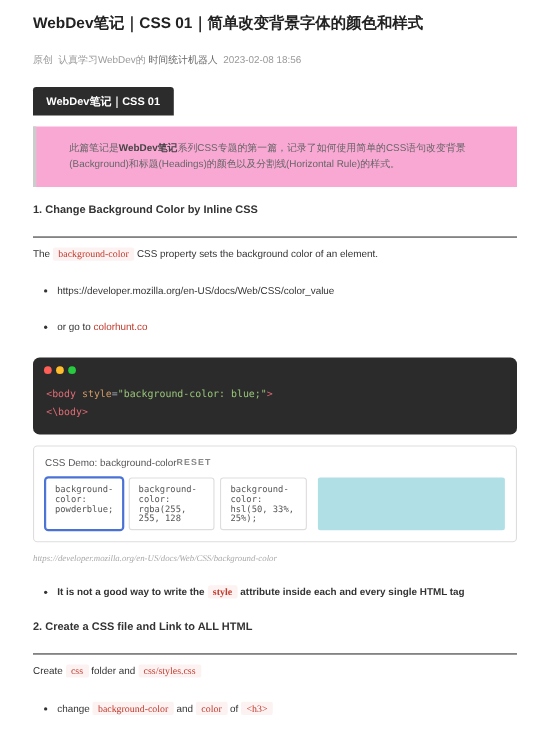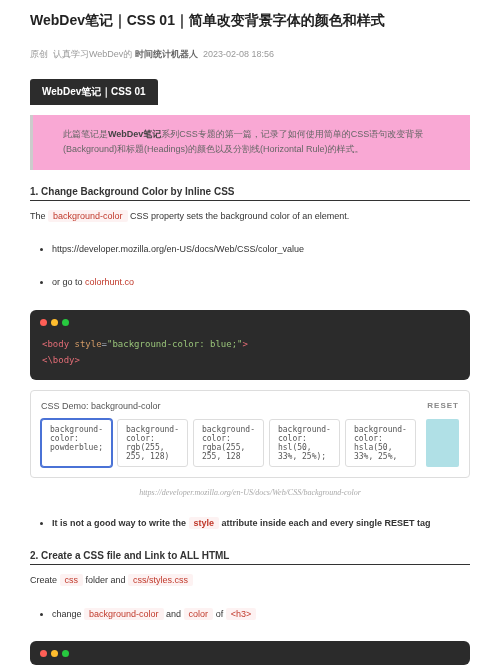--- a/index.html
+++ b/index.html
@@ -1,44 +1,44 @@
 <!DOCTYPE html>
 <html><head>
 <meta charset="utf-8">
 <style>
 *{box-sizing:border-box;margin:0;padding:0}
 body{font-family:-apple-system,BlinkMacSystemFont,"Segoe UI",Arial,sans-serif;background:#fff;color:#333;font-size:10px;width:500px;padding:12px 30px}
 h1{font-size:14px;font-weight:700;margin-bottom:18px;color:#222}
 .meta{color:#999;font-size:9px;margin-bottom:18px}
-.meta .bold{color:#666;font-weight:700}
+.meta .bold{color:#666;font-weight:400}
 .badge-box{margin-bottom:10px}
 .badge{display:inline-block;background:#2c2c2c;color:#fff;padding:6px 12px;font-size:10px;font-weight:600;border-radius:3px 3px 0 0}
 .intro{background:#f9a8d4;border-left:3px solid #ccc;padding:12px 30px;font-size:9px;line-height:1.7;color:#666;margin-bottom:16px}
 .intro b{color:#444}
-.section-h{font-size:10px;font-weight:700;border-bottom:1px solid #333;padding-bottom:3px;margin:12px 0 8px}
+.section-h{font-size:10px;font-weight:700;border-bottom:1px solid #333;padding-bottom:18px;margin:12px 0 8px}
 p.body{font-size:9px;margin:6px 0;line-height:1.6}
-code.inline{background:#fdf2f2;color:#c0392b;padding:1px 5px;border-radius:2px;font-family:Liberation Sans, sans-serif;font-size:9px}
+code.inline{background:#fdf2f2;color:#c0392b;padding:1px 5px;border-radius:2px;font-family:Liberation Serif, serif;font-size:9px}
 ul{list-style:disc;padding-left:22px;margin:6px 0}
 ul li{font-size:9px;margin:20px 0;line-height:1.5}
 a.link{color:#c0392b;text-decoration:none}
 .codeblock{background:#2b2b2b;border-radius:6px;margin:10px 0;overflow:hidden;font-family:Menlo,Consolas,monospace;font-size:9px;line-height:1.7}
 .cb-header{padding:6px 10px 2px}
 .dot{display:inline-block;width:7px;height:7px;border-radius:50%;margin-right:4px}
 .d1{background:#ff5f56}.d2{background:#ffbd2e}.d3{background:#27c93f}
 .cb-body{padding:4px 12px 12px}
 .c-tag{color:#e06c75}.c-attr{color:#d19a66}.c-str{color:#98c379}.c-punc{color:#abb2bf}
 .demo{border:1px solid #ddd;border-radius:4px;padding:10px;margin:10px 0}
-.demo-head{display:flex;justify-content:space-between;font-size:9px;color:#555;margin-bottom:8px}
+.demo-head{display:flex;justify-content:flex-start;font-size:9px;color:#555;margin-bottom:8px}
 .demo-head .reset{font-size:8px;letter-spacing:1px;color:#888;font-weight:600}
 .demo-body{display:flex;gap:10px}
 .demo-opts{flex:1;display:flex;gap:5px}
 .opt{border:1px solid #ddd;padding:5px 8px;font-family:Menlo,Consolas,monospace;font-size:8px;color:#555;border-radius:3px;background:#fff}
 .opt.sel{border-color:#4a72d6;box-shadow:0 0 0 1px #4a72d6}
 .swatch{width:170px;background:#b0e0e6;border-radius:2px}
-.caption{text-align:center;font-size:8px;color:#aaa;margin:7px 0 10px;font-family:Georgia,serif;font-style:italic}
+.caption{font-size:8px;color:#aaa;margin:7px 0 10px;font-family:Georgia,serif;font-style:italic}
 </style>
 </head>
 <body>
 
 <h1>WebDev笔记｜CSS 01｜简单改变背景字体的颜色和样式</h1>
 <div class="meta">
   <span>原创</span>&nbsp;
   <span>认真学习WebDev的</span>
   <span class="bold">时间统计机器人</span>&nbsp;
   <span>2023-02-08 18:56</span>
@@ -68,33 +68,31 @@
 </div>
 
 <div class="demo">
   <div class="demo-head">
     <span>CSS Demo: background-color</span>
     <span class="reset">RESET</span>
   </div>
   <div class="demo-body">
     <div class="demo-opts">
       <div class="opt sel">background-color: powderblue;</div>
-      <div class="opt">background-color: rgb(255, 255, 128)</div>
       <div class="opt">background-color: rgba(255, 255, 128</div>
       <div class="opt">background-color: hsl(50, 33%, 25%);</div>
-      <div class="opt">background-color: hsla(50, 33%, 25%,</div>
     </div>
     <div class="swatch"></div>
   </div>
 </div>
 <div class="caption">https://developer.mozilla.org/en-US/docs/Web/CSS/background-color</div>
 
 <ul>
   <li>
-    <b><span>It is not a good way to write the </span><code class="inline">style</code><span> attribute inside each and every single RESET tag</span></b>
+    <b><span>It is not a good way to write the </span><code class="inline">style</code><span> attribute inside each and every single HTML tag</span></b>
   </li>
 </ul>
 
 <div class="section-h">2. Create a CSS file and Link to ALL HTML</div>
 <p class="body">
   <span>Create </span><code class="inline">css</code><span> folder and </span><code class="inline">css/styles.css</code>
 </p>
 <ul>
   <li>
     <span>change </span><code class="inline">background-color</code><span> and </span><code class="inline">color</code><span> of </span><code class="inline">&lt;h3&gt;</code>

